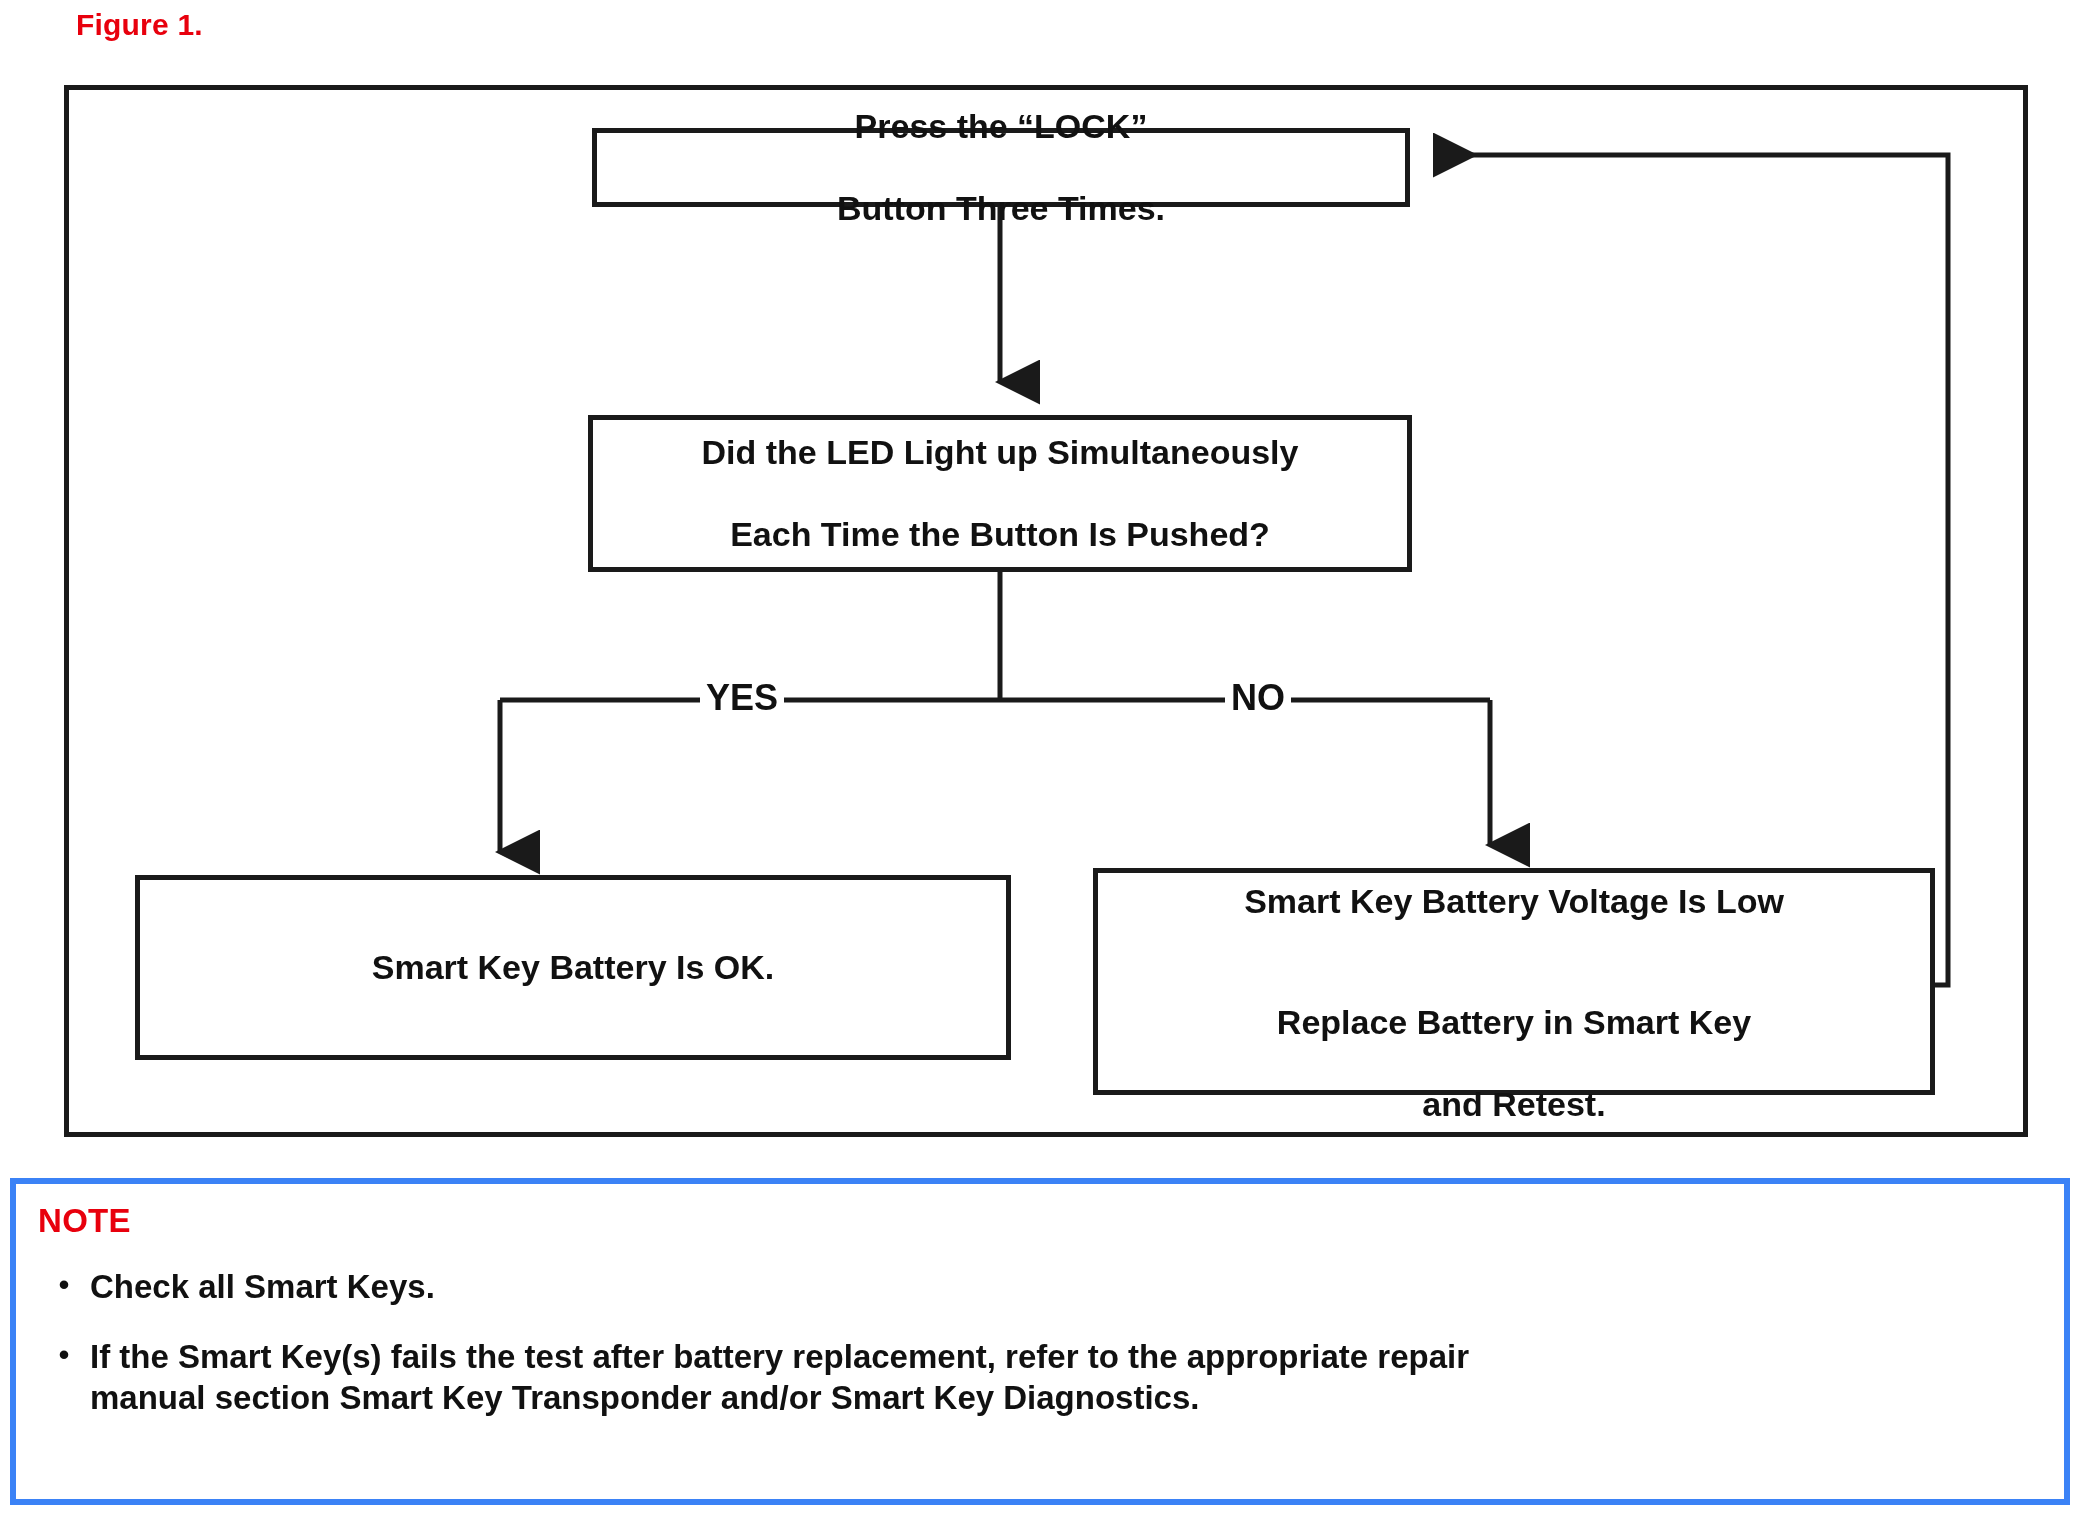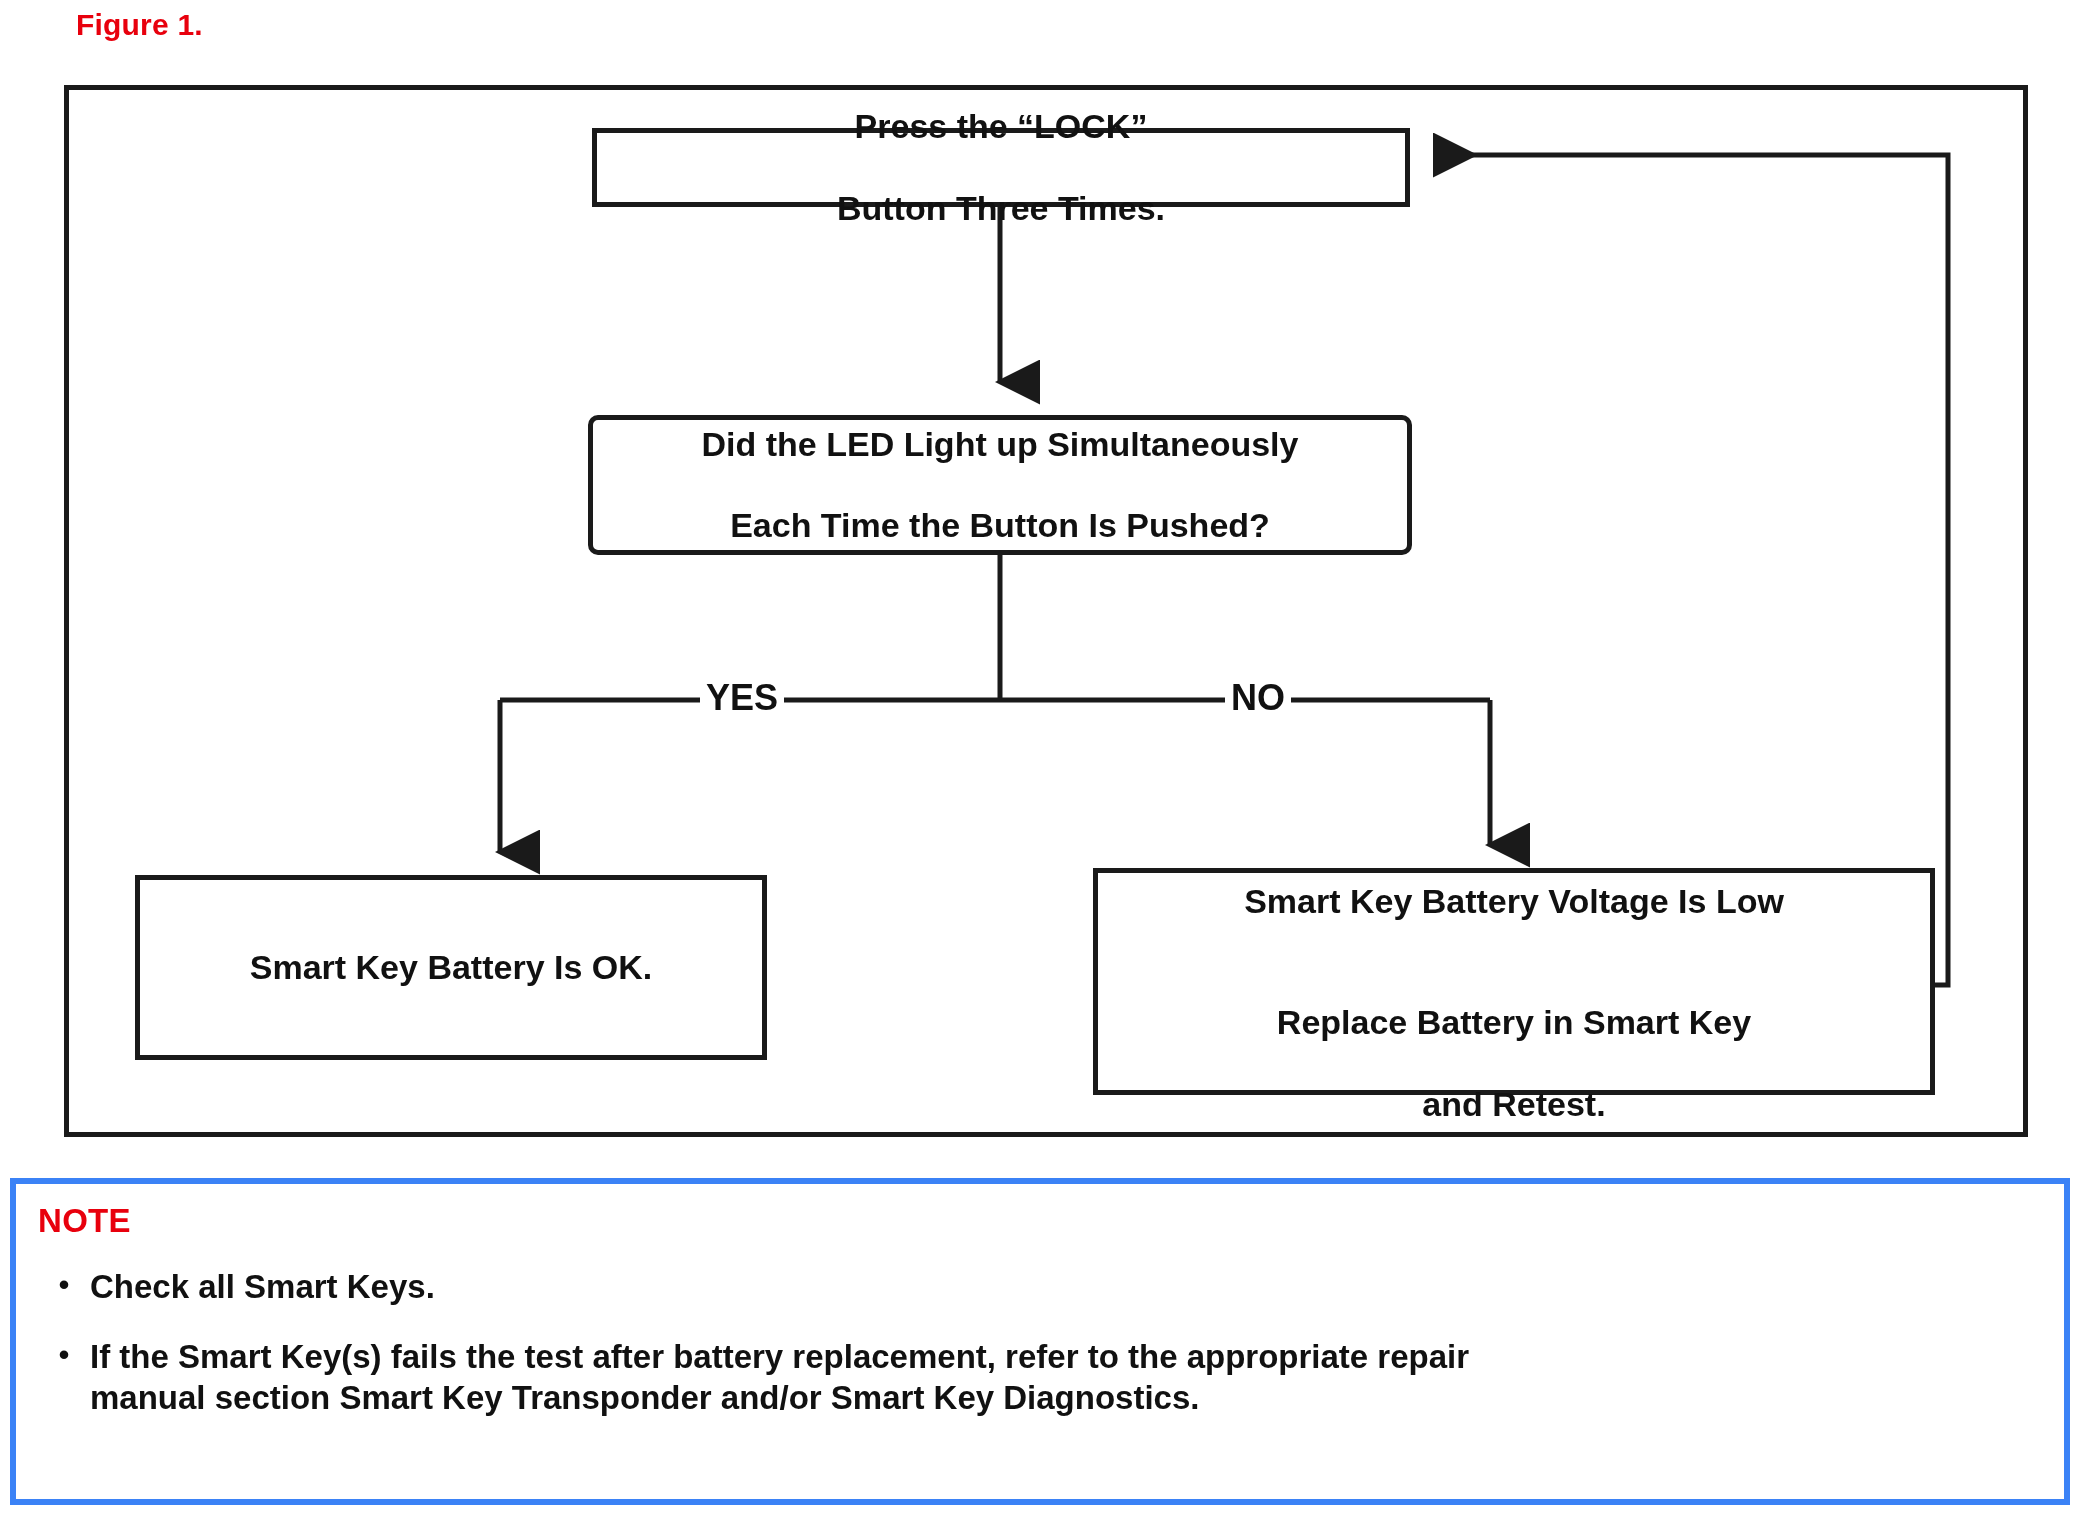--- a/index.html
+++ b/index.html
@@ -81,28 +81,27 @@
     left: 592px;
     top: 128px;
     width: 818px;
     height: 79px;
     font-size: 34px;
   }
   #box-led-question {
     left: 588px;
     top: 415px;
     width: 824px;
-    height: 140px;
-    font-size: 34px;
-    border-radius: 10px;
+    height: 157px;
+    font-size: 34px;
   }
   #box-battery-ok {
     left: 135px;
     top: 875px;
-    width: 632px;
+    width: 876px;
     height: 185px;
     font-size: 34px;
   }
   #box-battery-low {
     left: 1093px;
     top: 868px;
     width: 842px;
     height: 227px;
     font-size: 34px;
     justify-content: flex-start;

